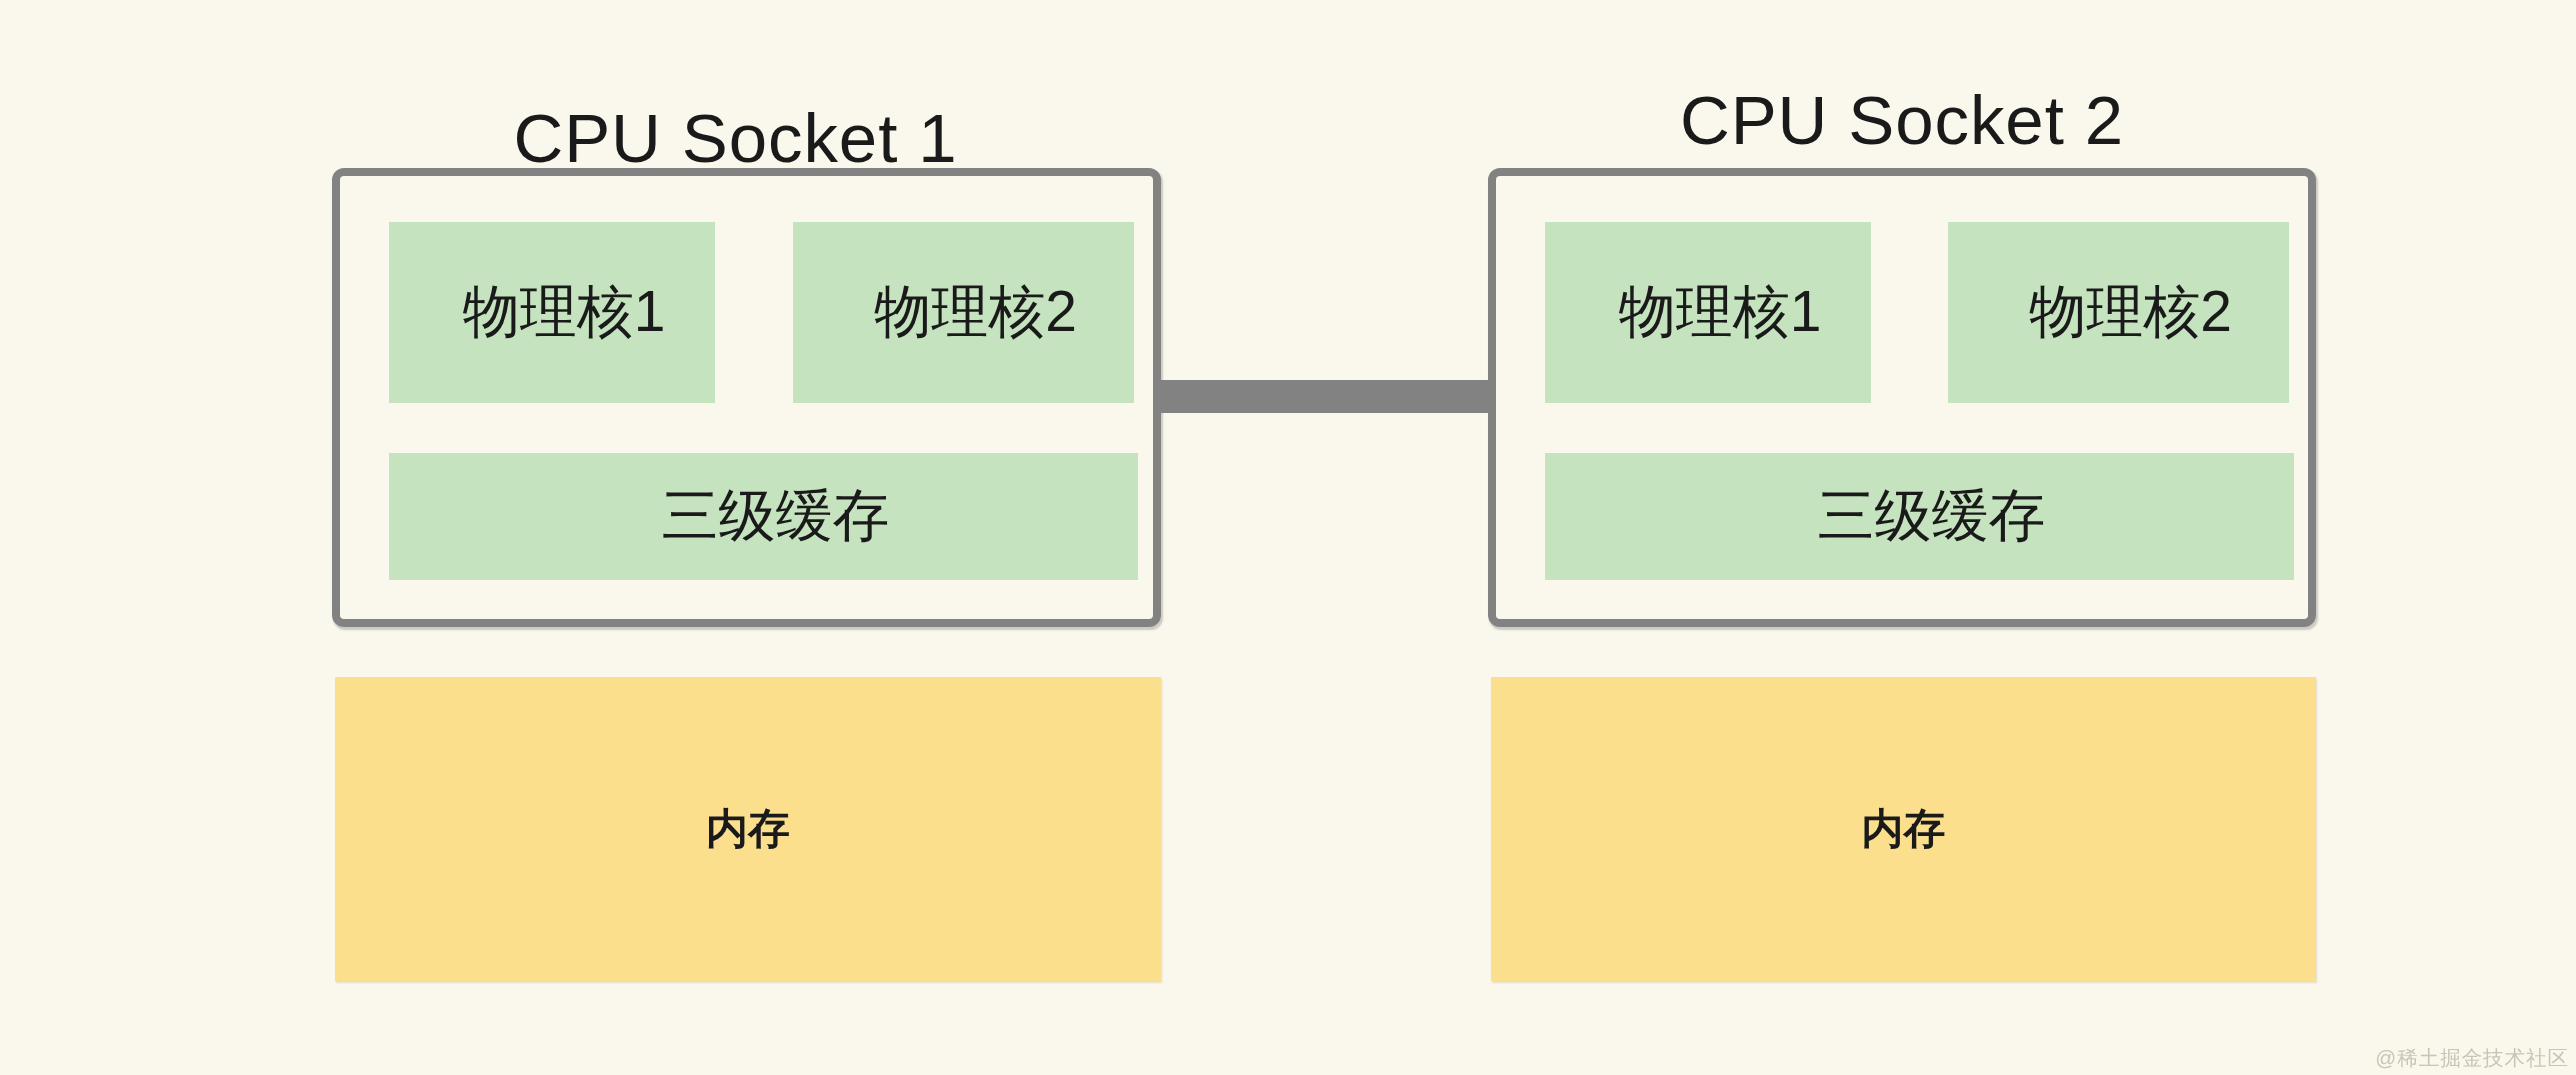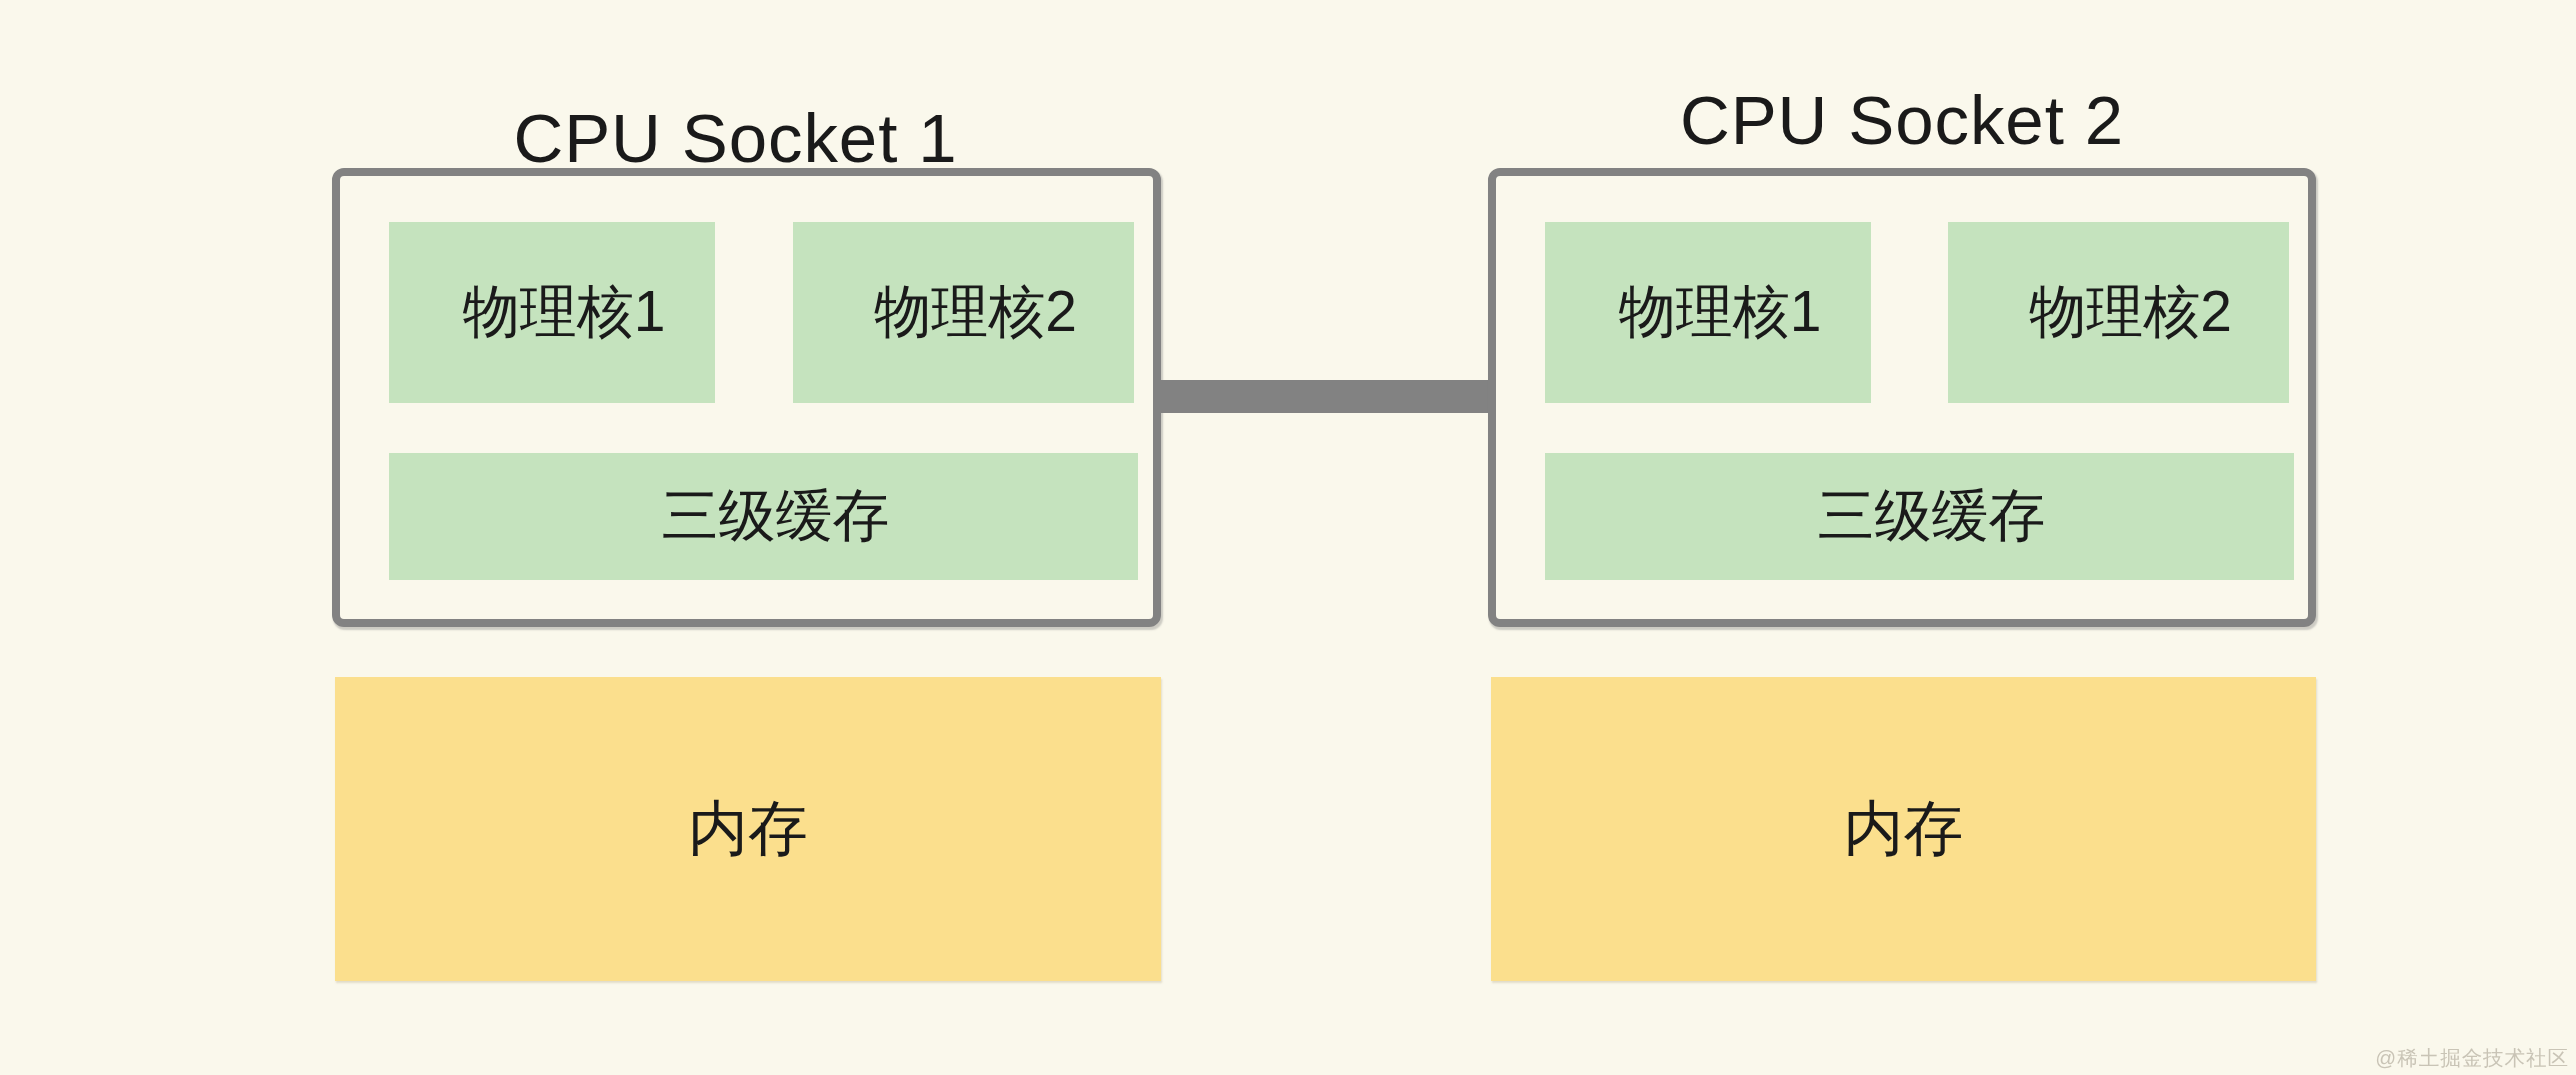--- a/index.html
+++ b/index.html
@@ -38,21 +38,21 @@
   .green-box{
     background:var(--core-fill);
     display:flex;align-items:center;justify-content:center;
     font-size:57px;font-weight:500;
     color:var(--text);
     padding-left:24px;
   }
   .memory-box{
     background:var(--memory-fill);
     display:flex;align-items:center;justify-content:center;
-    font-size:60px;font-weight:400;
+    font-size:42px;font-weight:700;
     color:var(--text);
     box-shadow:0.9px 1.7px 1.7px rgba(150,140,100,0.25);
   }
   .bus-bar{
     background:var(--border-gray);
   }
   .bus-label{
     display:flex;align-items:flex-end;justify-content:center;
     font-size:65px;font-weight:500;
     color:var(--text);

